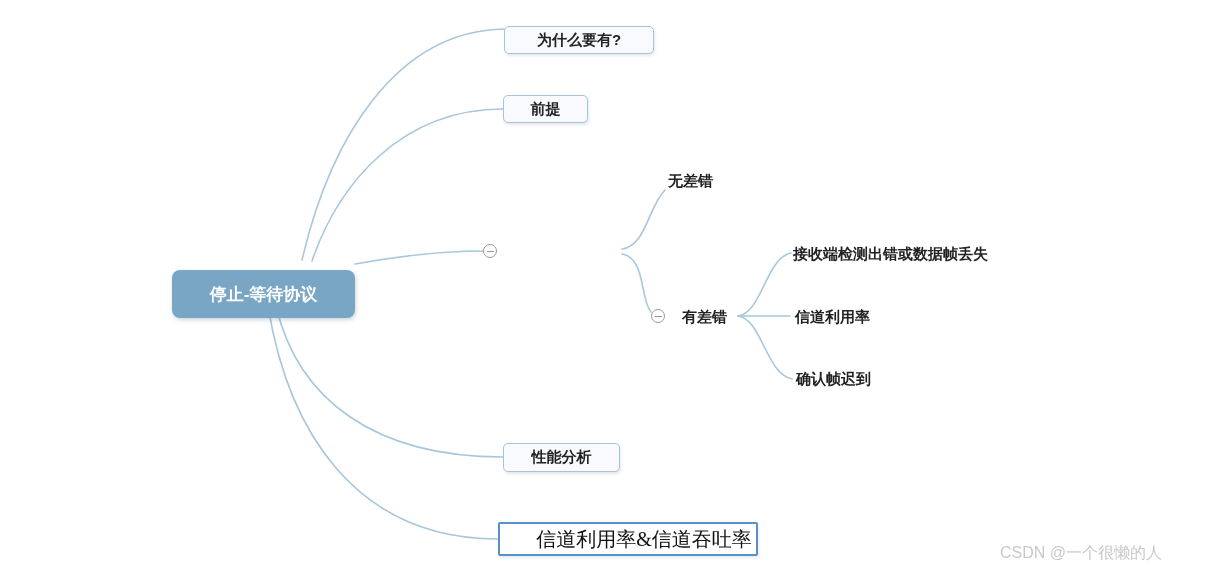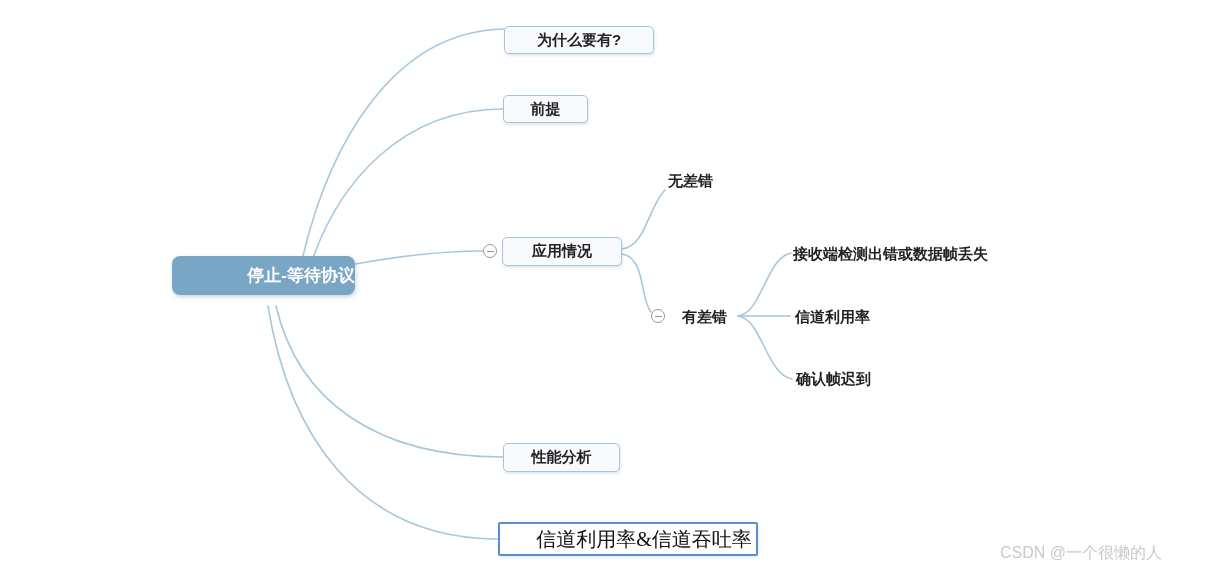--- a/index.html
+++ b/index.html
@@ -115,39 +115,36 @@
     <path class="connector" d="M 355,264 C 400,256 450,251 483,251"></path>
     <path class="connector" d="M 276,306 C 298,400 375,457 503,457"></path>
     <path class="connector" d="M 268,306 C 288,430 355,539 498,539"></path>
     <path class="connector" d="M 622,249 C 646,246 648,207 665,190"></path>
     <path class="connector" d="M 622,254 C 646,258 640,300 651,312"></path>
     <path class="connector" d="M 738,316 C 762,313 766,258 791,253"></path>
     <path class="connector" d="M 738,316 L 790,316"></path>
     <path class="connector" d="M 738,316 C 762,319 766,374 792,379"></path>
   </svg>
 
-  <div class="root-box" style="left:172px; top:256px; width:183px; height:39px;justify-content:flex-end;">
+  <div class="root-box" style="left:172px; top:270px; width:183px; height:48px;">
     <span>停止-等待协议</span>
   </div>
 
   <div class="topic-box" style="left:504px; top:26px; width:150px; height:28px;">
     <span>为什么要有?</span>
   </div>
 
   <div class="topic-box" style="left:503px; top:95px; width:85px; height:28px;">
     <span>前提</span>
   </div>
 
   <div class="toggle" style="left:483px; top:244px;" title="collapse">
     <span class="minus-line"></span>
   </div>
 
-  <div class="topic-box" style="left:502px; top:237px; width:120px; height:29px;">
-    <span>应用情况</span>
-  </div>
 
   <div class="free-topic" style="left:668px; top:172px;">
     <span>无差错</span>
   </div>
 
   <div class="toggle" style="left:651px; top:309px;" title="collapse">
     <span class="minus-line"></span>
   </div>
 
   <div class="free-topic" style="left:682px; top:308px;">

